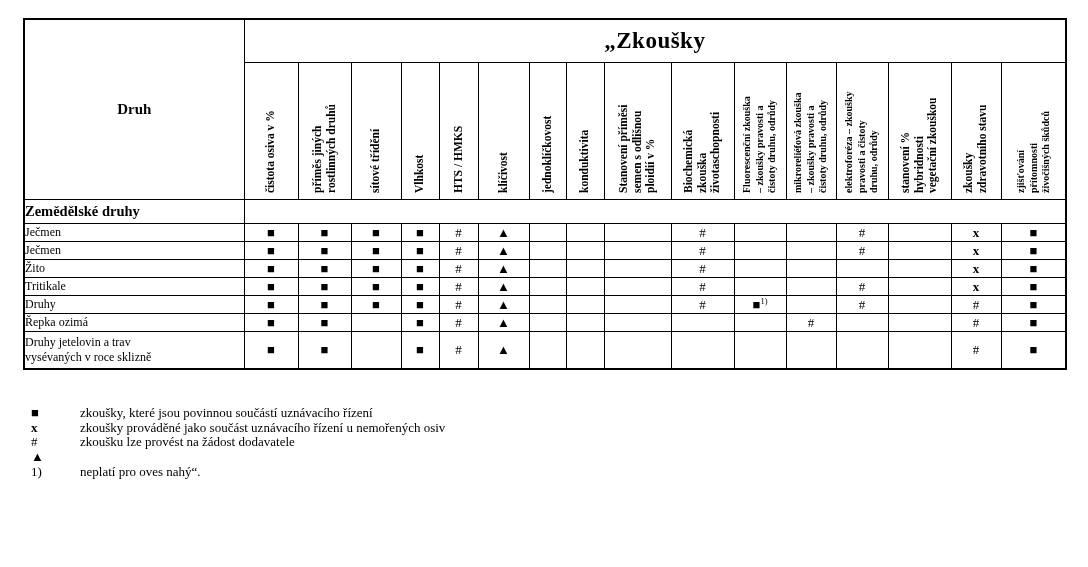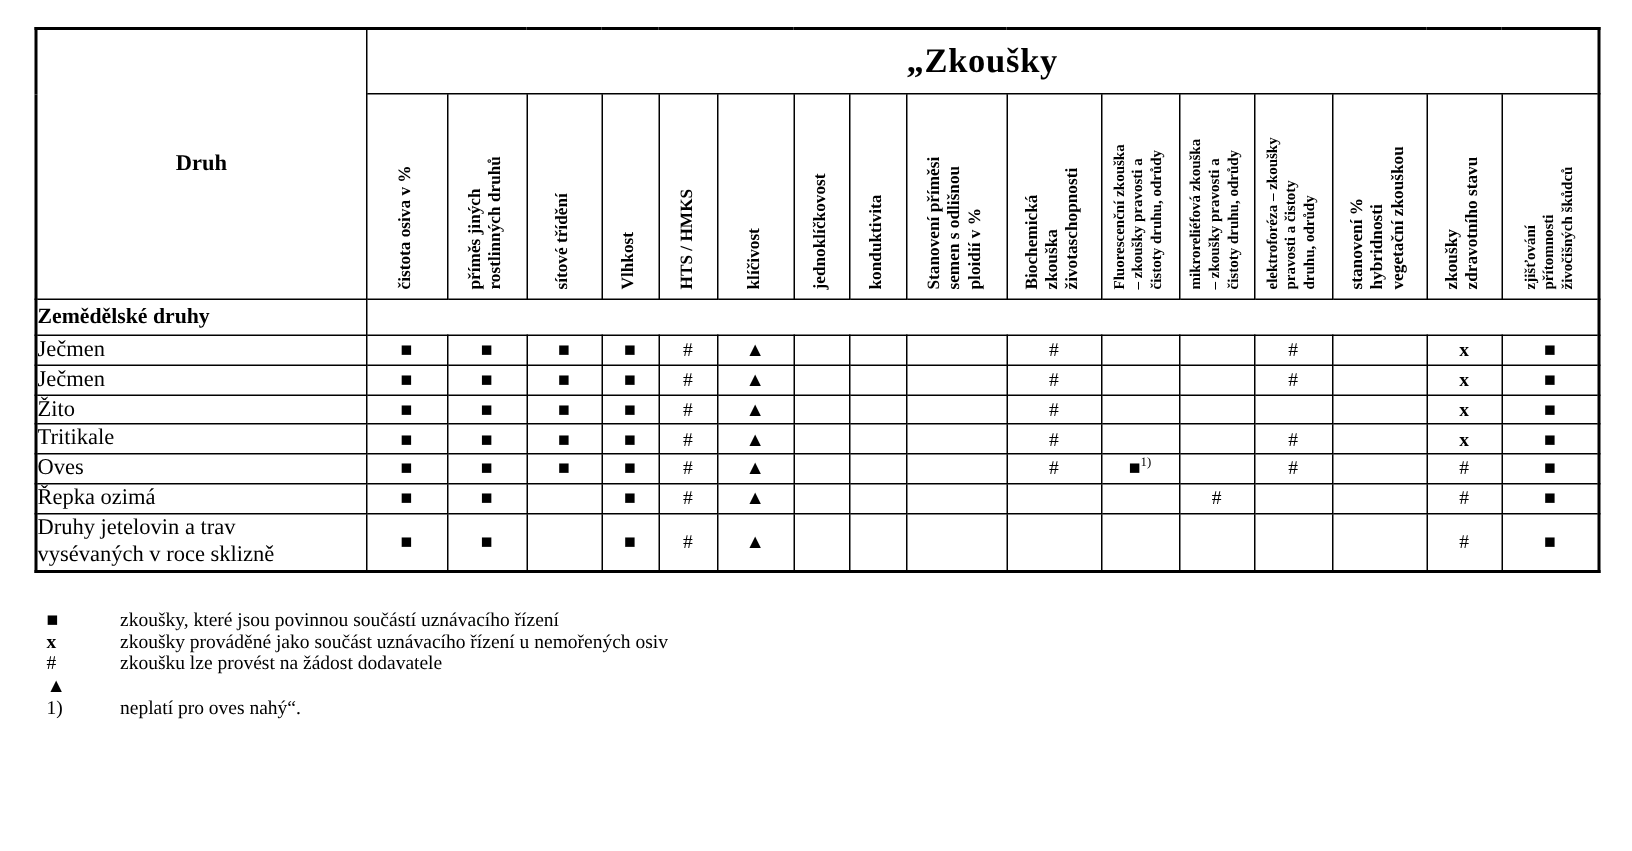--- a/index.html
+++ b/index.html
@@ -63,21 +63,21 @@
   }
   .rot.sm { font-size: 10px; line-height: 1.25; }
   td.sec-label {
     height: 23px;
     font-weight: bold;
     font-size: 14.5px;
     padding-left: 4px;
     vertical-align: middle;
   }
   td.row-label {
-    font-size: 15px;
+    font-size: 12px;
     padding-left: 4px;
     vertical-align: middle;
     white-space: pre-line;
     line-height: 1.25;
   }
   tr.species td { height: 17px; }
   tr.species.tall td { height: 36px; }
   td.mark {
     text-align: center;
     vertical-align: middle;
@@ -307,21 +307,21 @@
           <td class="mark"></td>
           <td class="mark">#</td>
           <td class="mark"></td>
           <td class="mark"></td>
           <td class="mark">#</td>
           <td class="mark"></td>
           <td class="mark xmark">x</td>
           <td class="mark">■</td>
         </tr>
         <tr class="species">
-          <td class="row-label">Oves</td>
+          <td class="row-label">Druhy</td>
           <td class="mark">■</td>
           <td class="mark">■</td>
           <td class="mark">■</td>
           <td class="mark">■</td>
           <td class="mark">#</td>
           <td class="mark">▲</td>
           <td class="mark"></td>
           <td class="mark"></td>
           <td class="mark"></td>
           <td class="mark">#</td>

